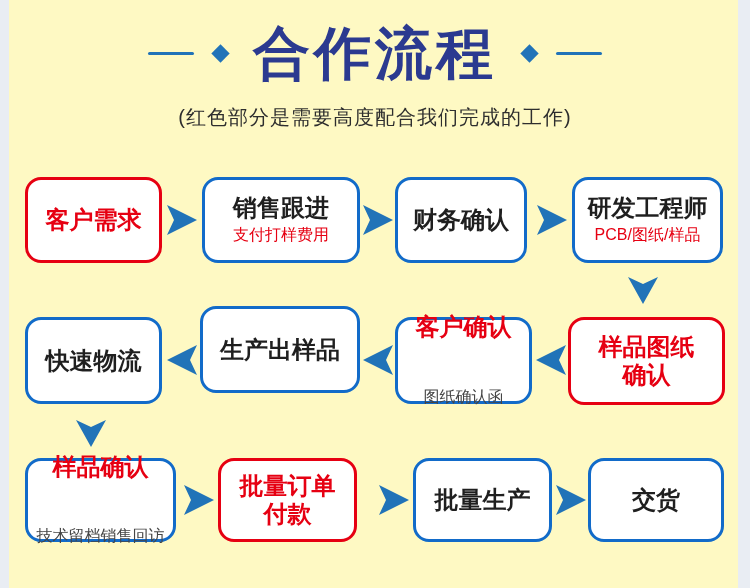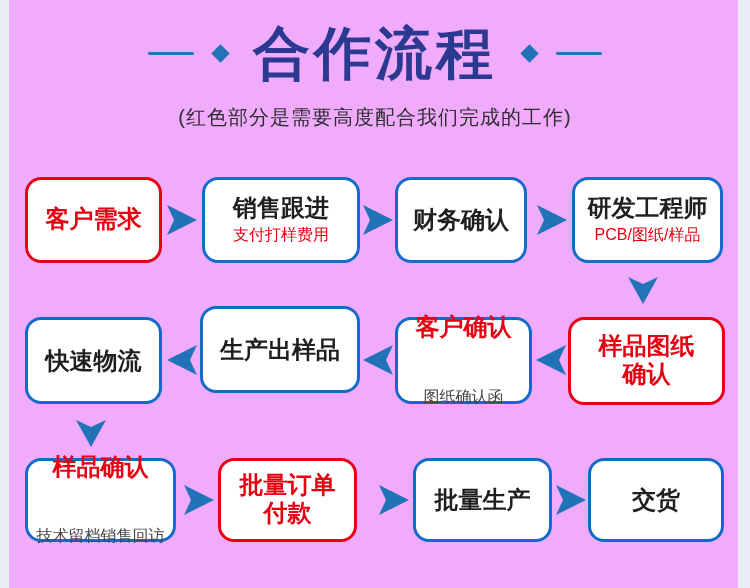--- a/index.html
+++ b/index.html
@@ -2,36 +2,36 @@
 <html style="--title-navy: #2b3a90; --accent-blue: #2173b8; --box-border-blue: #126bc9; --highlight-red: #e60012; --text-dark: #1f1f1f; --text-gray: #454545; --page-margin-strip: #e9edf3;"><head>
 <meta charset="utf-8">
 <style>
   :root{
     --title-navy:#2b3a90; --accent-blue:#2173b8; --box-border-blue:#126bc9;
     --highlight-red:#e60012; --text-dark:#1f1f1f; --text-gray:#454545;
     --page-margin-strip:#e9edf3;
   }
   *{box-sizing:border-box;margin:0;padding:0;}
   body{font-family:"Liberation Sans","DejaVu Sans",sans-serif;background:#fff;}
-  .stage{position:relative;width:750px;height:588px;background:#f0abfc;overflow:hidden;}
+  .stage{position:relative;width:750px;height:588px;background:#fef9c3;overflow:hidden;}
   .edge{position:absolute;top:0;height:588px;background:var(--page-margin-strip);}
   .edge.left{left:0;width:9px;}
   .edge.right{right:0;width:12px;}
 
   
   .title-row{position:absolute;left:0;top:22px;width:750px;display:flex;align-items:center;justify-content:center;gap:20px;}
   .deco-line{width:46px;height:3px;background:var(--accent-blue);border-radius:2px;}
   .deco-diamond{width:13px;height:13px;background:var(--accent-blue);transform:rotate(45deg);}
   .page-title{font-size:57px;font-weight:bold;color:var(--title-navy);letter-spacing:4px;line-height:1.1;margin:0 6px;}
   .subtitle{position:absolute;left:0;top:104px;width:750px;text-align:center;font-size:20px;color:#2e2e2e;letter-spacing:1px;}
 
   
   .box{position:absolute;background:#fff;border:3px solid var(--box-border-blue);border-radius:16px;
        display:flex;flex-direction:column;align-items:center;justify-content:center;text-align:center;padding:0 4px;}
-  .box.red{border-color:var(--highlight-red);font-family:Liberation Serif, serif;}
+  .box.red{border-color:var(--highlight-red);}
   .t{font-size:24px;font-weight:bold;color:var(--text-dark);line-height:1.15;}
   .t.red{color:var(--highlight-red);}
   .t.wrap4{max-width:102px;margin:0 auto;}
   .sub{font-size:16px;margin-top:3px;white-space:nowrap;}
   .sub.red{color:var(--highlight-red);}
   .sub.gray{color:var(--text-gray);margin-top:46px;}
 
   .arrow{position:absolute;width:30px;height:30px;}
   .arrow.down{height:27px;}
   .arrow svg{display:block;width:100%;height:100%;}

